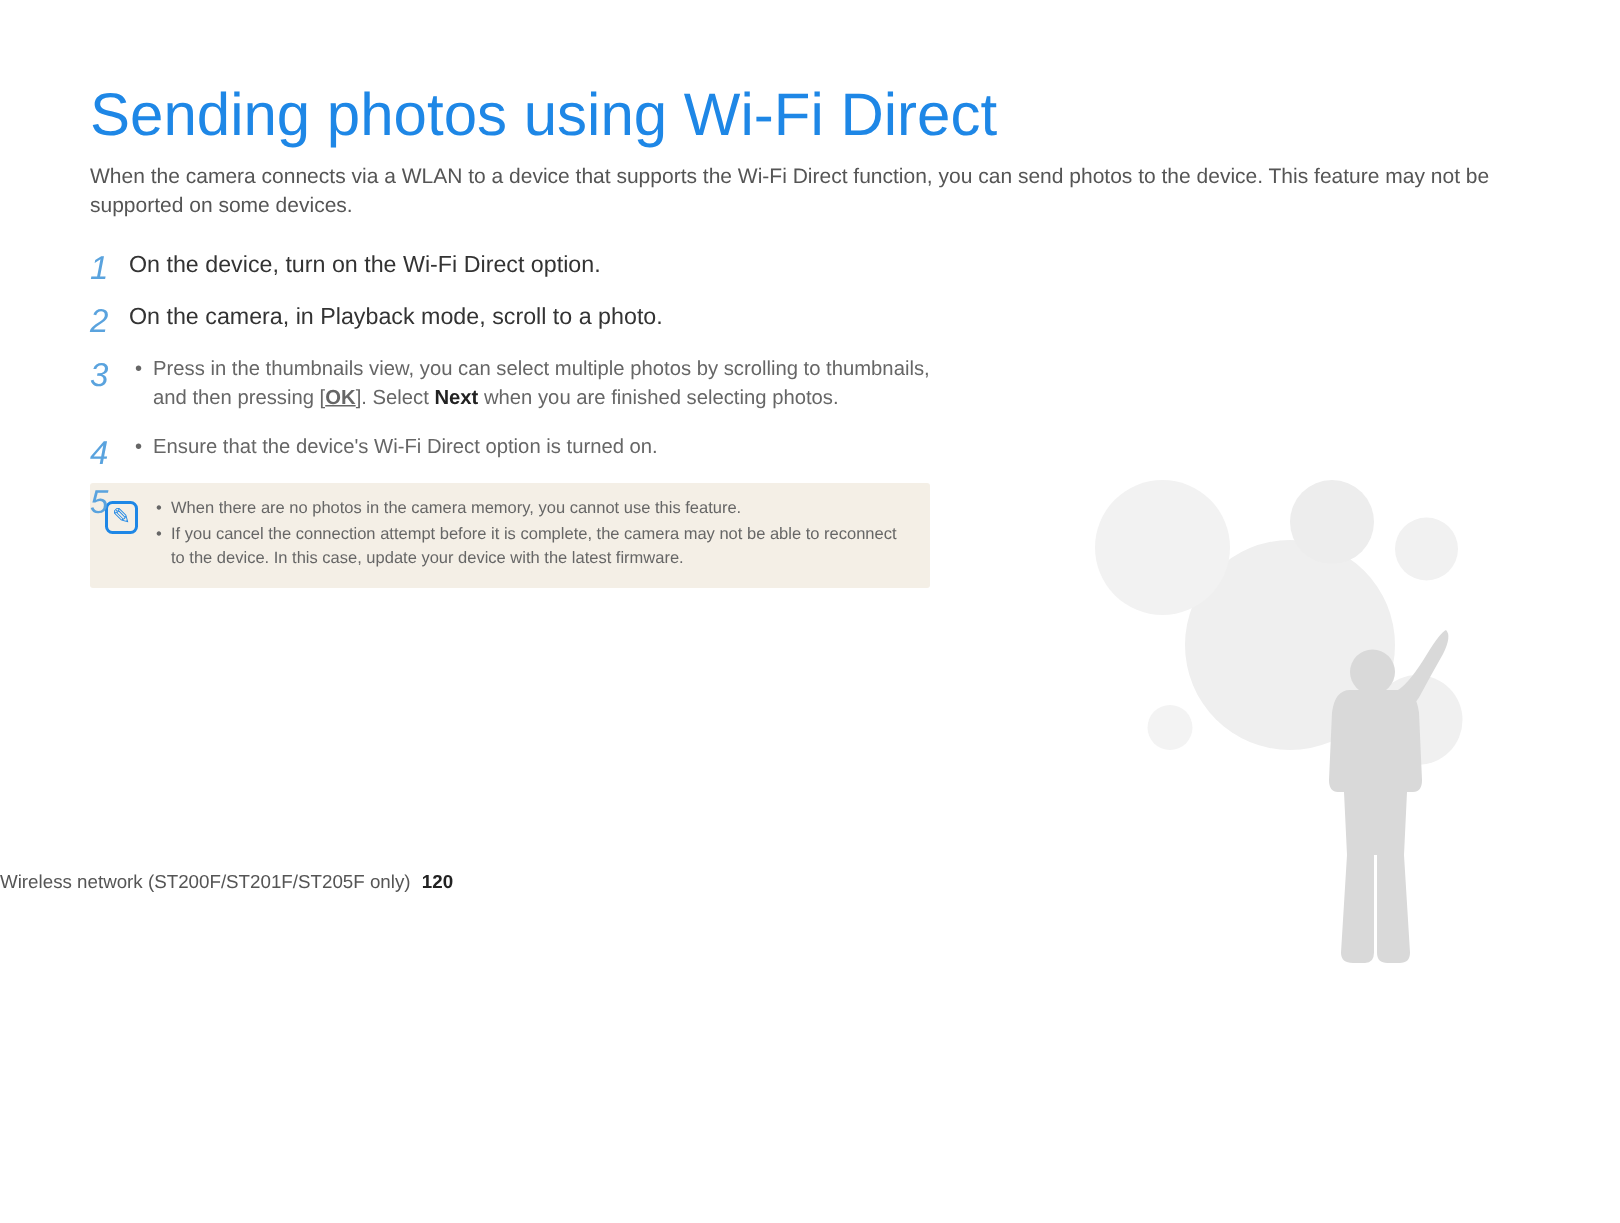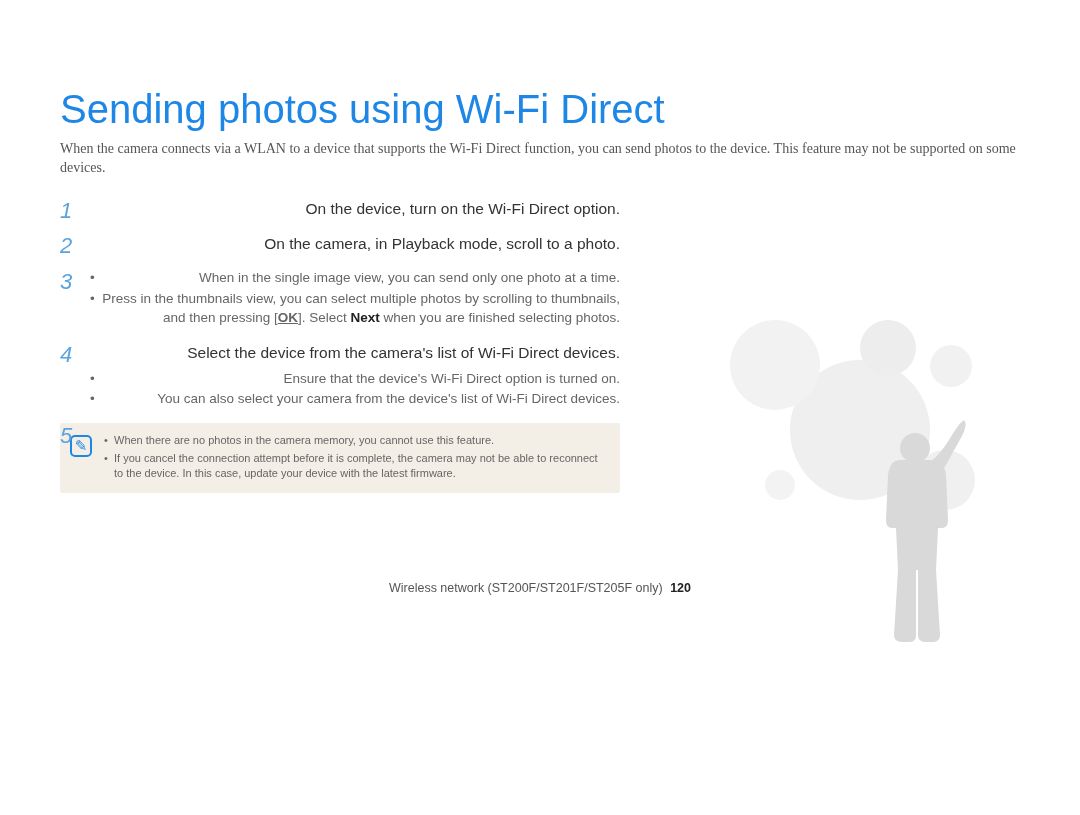--- a/index.html
+++ b/index.html
@@ -1,53 +1,51 @@
 <!DOCTYPE html>
 <html><head>
 <meta charset="utf-8">
 <style>
   * { box-sizing: border-box; margin: 0; padding: 0; }
   html, body { width: 1080px; height: 815px; background: #ffffff; font-family: Arial, Helvetica, sans-serif; color: #333; }
   .page {
     position: relative;
     width: 1080px;
     height: 619px;
-    padding: 87px 60px 30px 60px;
+    padding: 55px 60px 30px 60px;
   }
   h1.title {
     font-family: "Helvetica Neue", Arial, sans-serif;
     font-weight: 300;
     font-size: 40px;
     color: #1e87e6;
     letter-spacing: 0px;
     margin-bottom: 8px;
   }
   .intro {
     font-size: 14px;
     line-height: 1.35;
     color: #555;
     margin-bottom: 20px;
     max-width: 960px;
-    font-family: Liberation Serif, serif;
   }
   .content {
     width: 560px;
   }
   ol.steps {
     list-style: none;
     counter-reset: step;
   }
   ol.steps > li {
     position: relative;
     padding-left: 26px;
     margin-bottom: 14px;
     font-size: 15.5px;
     line-height: 1.4;
     color: #333;
-    text-align: right;
   }
   ol.steps > li::before {
     counter-increment: step;
     content: counter(step);
     position: absolute;
     left: 0;
     top: -2px;
     font-size: 22px;
     font-style: italic;
     font-weight: 400;
@@ -145,21 +143,20 @@
     position: absolute;
     left: 130px; top: 100px;
     width: 110px; height: 230px;
   }
 
   .footer {
     position: absolute;
     bottom: 24px;
     left: 0;
     width: 1080px;
-    text-align: center;
     font-size: 12.5px;
     color: #555;
   }
   .footer .pgnum { font-weight: bold; color: #222; margin-left: 4px; }
 </style>
 </head>
 <body>
 
 <div class="page">
 
@@ -173,32 +170,29 @@
       <li>
         <span>On the device, turn on the Wi-Fi Direct option.</span>
       </li>
 
       <li>
         <span>On the camera, in Playback mode, scroll to a photo.</span>
       </li>
 
       <li>
         <ul class="sub">
-          <li>When in the single image view, you can send only one photo at a time.</li>
           <li>
             <span>Press in the thumbnails view, you can select multiple photos by scrolling to thumbnails, and then pressing [</span><span class="ok-btn">OK</span><span>]. Select </span><b>Next</b><span> when you are finished selecting photos.</span>
           </li>
         </ul>
       </li>
 
       <li>
-        <span>Select the device from the camera's list of Wi-Fi Direct devices.</span>
         <ul class="sub">
           <li>Ensure that the device's Wi-Fi Direct option is turned on.</li>
-          <li>You can also select your camera from the device's list of Wi-Fi Direct devices.</li>
         </ul>
       </li>
 
       <li>
       </li>
 
     </ol>
 
     <div class="note-box">
       <div class="note-icon">✎</div>

